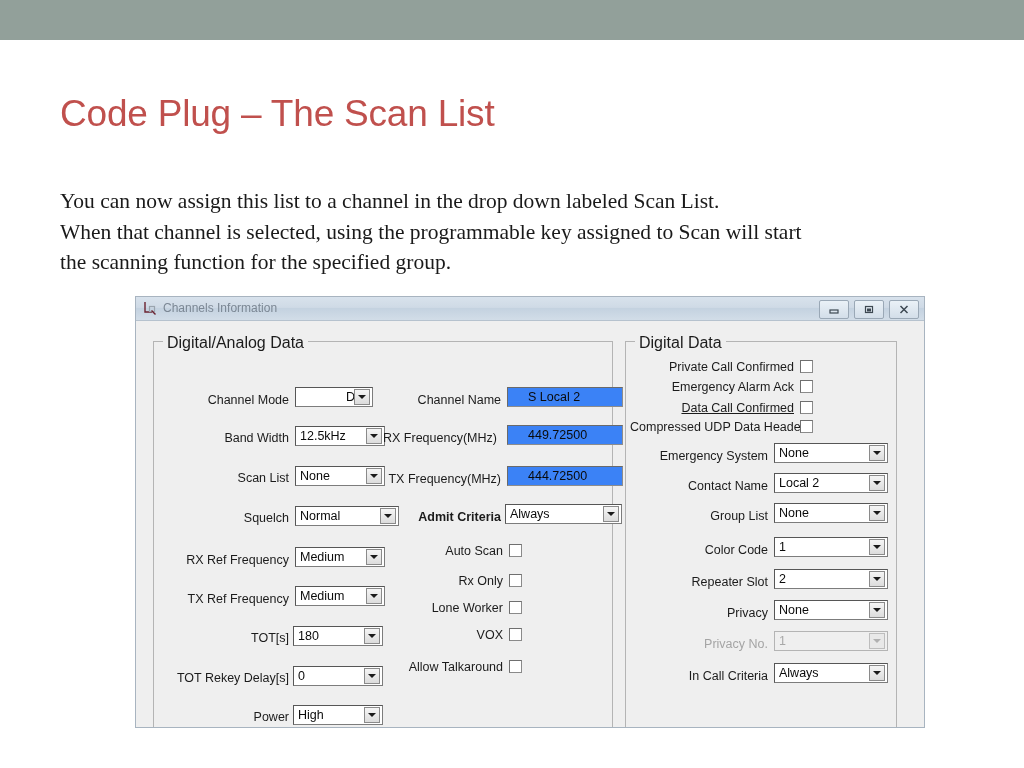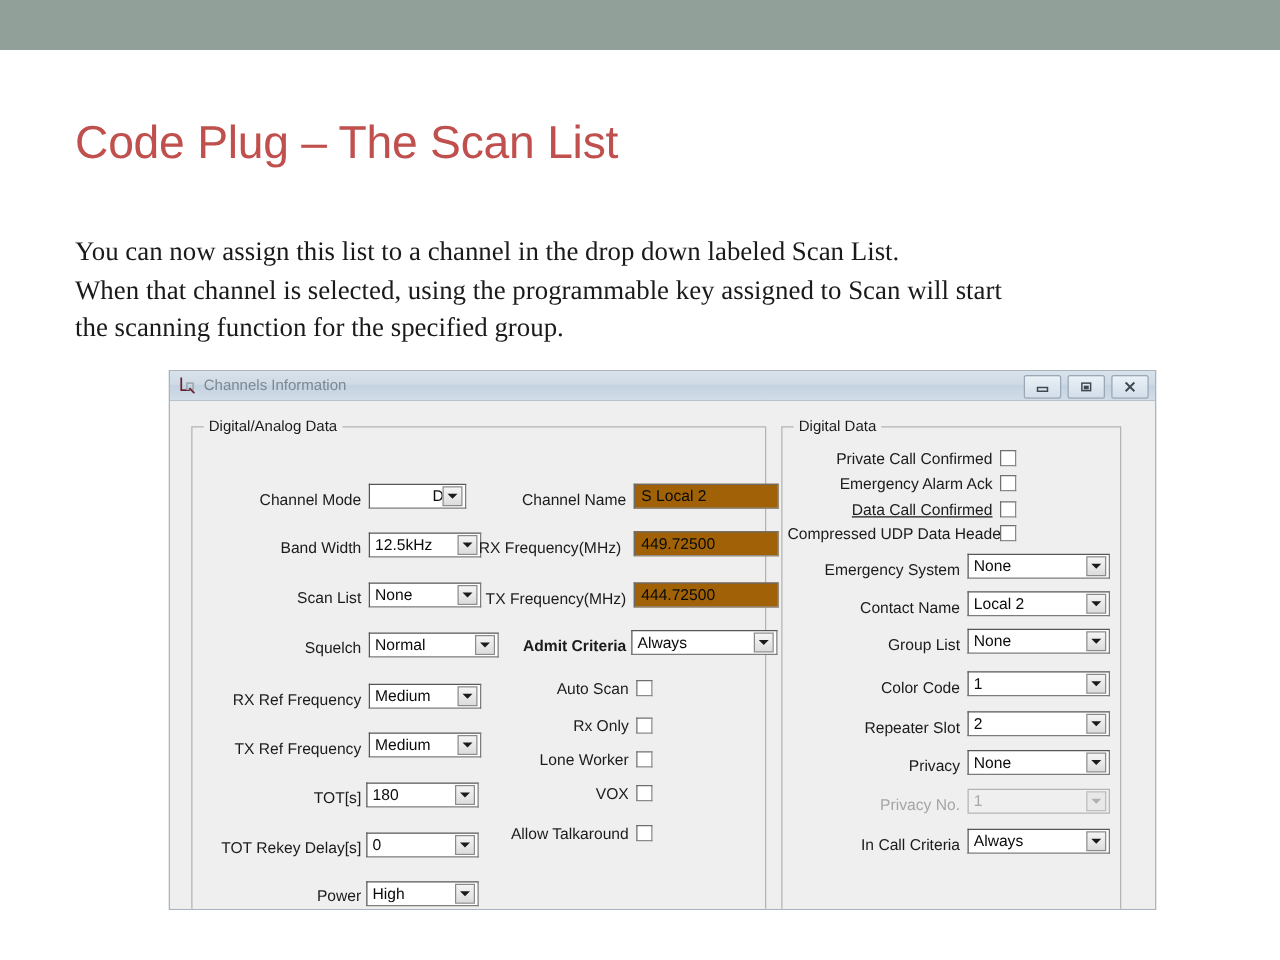--- a/index.html
+++ b/index.html
@@ -66,21 +66,21 @@
     position:absolute;
     border:1px solid #b4b4b4;
     background:#efefef;
     box-sizing:border-box;
   }
   .gb-left{left:17px;top:20px;width:460px;height:388px;}
   .gb-right{left:489px;top:20px;width:272px;height:388px;}
   .gb-title{
     position:absolute;top:-8px;left:9px;
     background:#efefef;padding:0 4px;
-    font-size:12px;color:#1b1b1b;white-space:nowrap;
+    font-size:16px;color:#1b1b1b;white-space:nowrap;
   }
 
   .lbl{
     position:absolute;font-size:12.5px;color:#1b1b1b;
     text-align:right;white-space:nowrap;
   }
   .lbl.dim{color:#a5a5a5;}
 
   
   .combo{
@@ -110,23 +110,23 @@
   .combo.disabled{background:#efefef;border-color:#b4b4b4;}
   .combo.disabled .val{color:#a8a8a8;}
   .combo.disabled .arrow{background:#e8e8e8;border-color:#bdbdbd;}
   .combo.disabled .arrow i{border-top-color:#b0b0b0;}
 
   
   .txt{
     position:absolute;height:20px;
     border:1px solid #8c8c8c;
     border-top-color:#6a6a6a;border-left-color:#6a6a6a;
-    background:#a16207;box-sizing:border-box;
+    background:#3b82f6;box-sizing:border-box;
     display:flex;align-items:center;
-    padding-left:5px;font-size:12.5px;color:#0a0a0a;
+    padding-left:20px;font-size:12.5px;color:#0a0a0a;
     white-space:nowrap;overflow:hidden;
   }
 
   
   .chk{
     position:absolute;width:13px;height:13px;
     border:1px solid #8a8a8a;
     border-top-color:#6f6f6f;border-left-color:#6f6f6f;
     background:#ffffff;box-sizing:border-box;
   }

